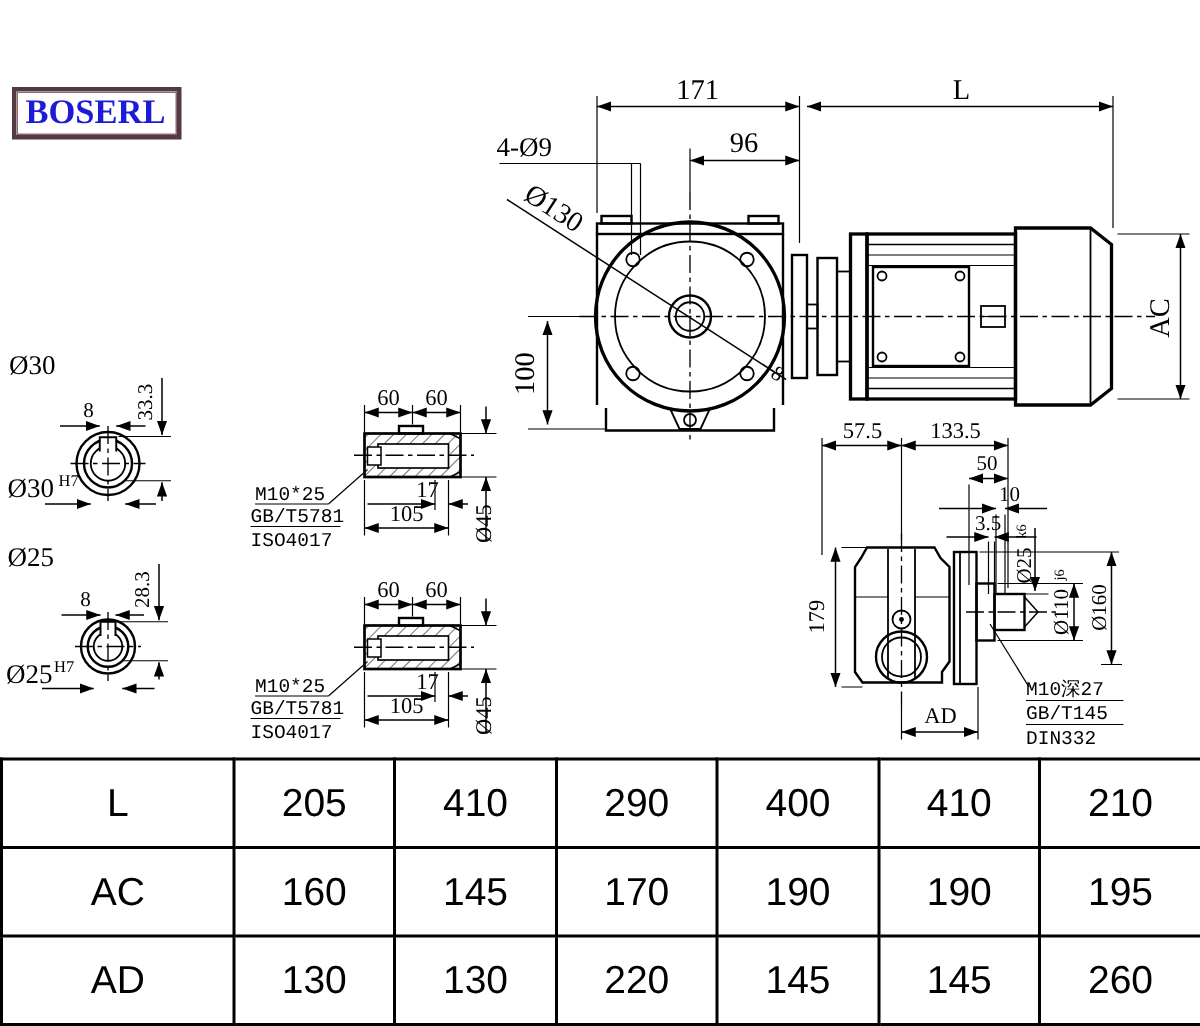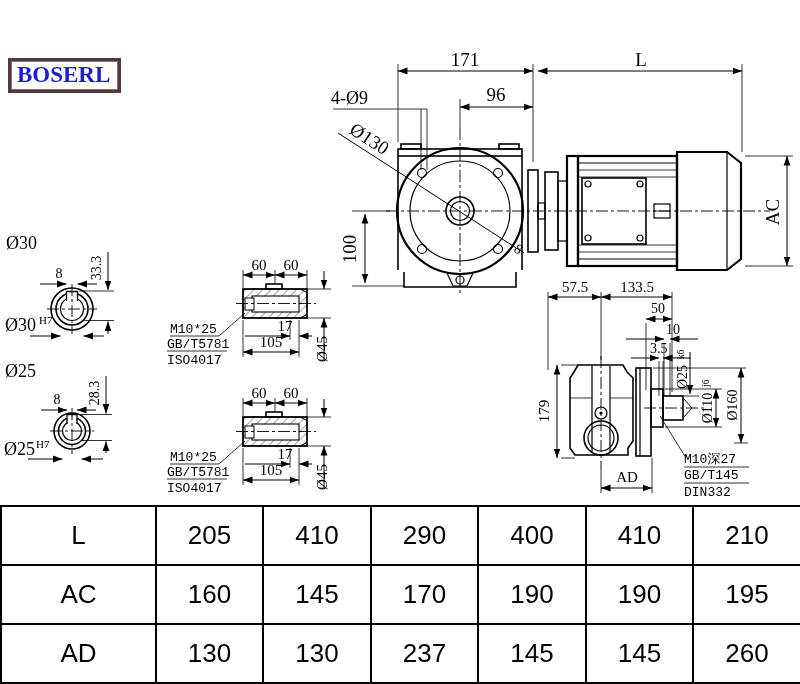--- a/index.html
+++ b/index.html
@@ -340,21 +340,21 @@
     <td class="num">145</td>
     <td class="num">170</td>
     <td class="num">190</td>
     <td class="num">190</td>
     <td class="num">195</td>
   </tr>
   <tr>
     <td class="num">AD</td>
     <td class="num">130</td>
     <td class="num">130</td>
-    <td class="num">237</td>
+    <td class="num">220</td>
     <td class="num">145</td>
     <td class="num">145</td>
     <td class="num">260</td>
   </tr>
 </tbody>
     </table>
 
 </div>
 
 </body></html>

